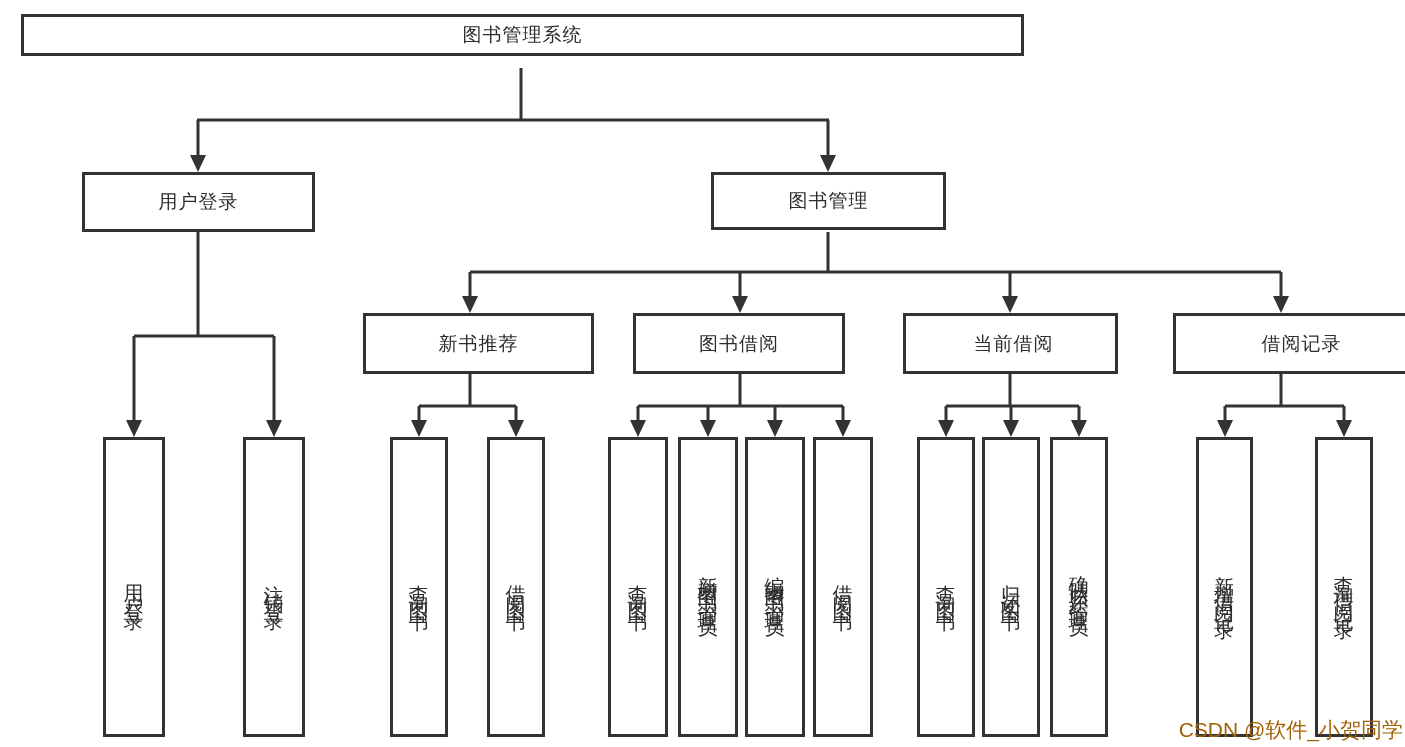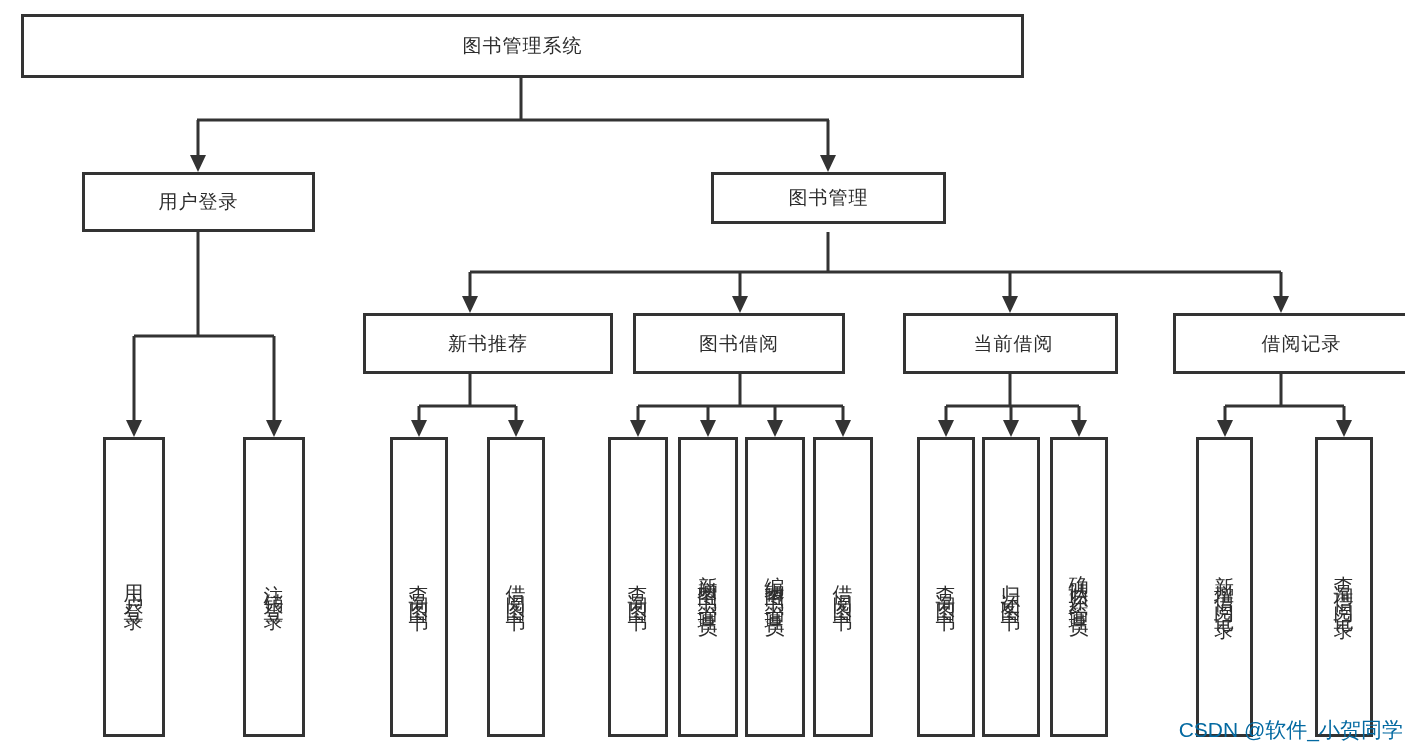--- a/index.html
+++ b/index.html
@@ -32,26 +32,26 @@
   .h-node { font-size: 19px; letter-spacing: 1px; }
   .v-node .vlabel {
     writing-mode: vertical-rl;
     text-orientation: mixed;
     font-size: 20px;
     letter-spacing: 9px;
     line-height: 1;
     white-space: nowrap;
   }
   
-  .n-root    { left: 21px;  top: 14px;  width: 1003px; height: 64px; }
+  .n-root    { left: 21px;  top: 14px;  width: 1003px; height: 42px; }
   
   .n-userlogin { left: 82px;  top: 172px; width: 233px; height: 60px; }
-  .n-bookmgmt  { left: 711px; top: 172px; width: 235px; height: 52px; }
+  .n-bookmgmt  { left: 711px; top: 172px; width: 235px; height: 58px; }
   
-  .n-newbooks  { left: 363px;  top: 313px; width: 250px; height: 61px; text-align: center; }
+  .n-newbooks  { left: 363px;  top: 313px; width: 231px; height: 61px; text-align: center; }
   .n-borrowing { left: 633px;  top: 313px; width: 212px; height: 61px; }
   .n-current   { left: 903px;  top: 313px; width: 215px; height: 61px; padding-left: 6px; }
   .n-records   { left: 1173px; top: 313px; width: 257px; height: 61px; }
   
   .leaf { top: 437px; height: 300px; }
   .n-ul1 { left: 103px;  width: 62px; }
   .n-ul2 { left: 243px;  width: 62px; }
   .n-nb1 { left: 390px;  width: 58px; }
   .n-nb2 { left: 487px;  width: 58px; }
   .n-bw1 { left: 608px;  width: 60px; }
@@ -63,21 +63,21 @@
   .n-cu3 { left: 1050px; width: 58px; }
   .n-re1 { left: 1196px; width: 57px; }
   .n-re2 { left: 1315px; width: 58px; }
   
   .n-bw2 .vlabel, .n-bw3 .vlabel, .n-cu3 .vlabel { letter-spacing: 6px; }
   .watermark {
     position: absolute;
     left: 1158px; top: 716px;
     width: 245px;
     font-size: 21px;
-    color: #0369a1;
+    color: #a16207;
     white-space: nowrap;
     text-align: right;
   }
 </style>
 </head>
 <body>
 
 <div id="canvas">
 
   <svg id="connector-svg" viewBox="0 0 1405 747" xmlns="http://www.w3.org/2000/svg">

